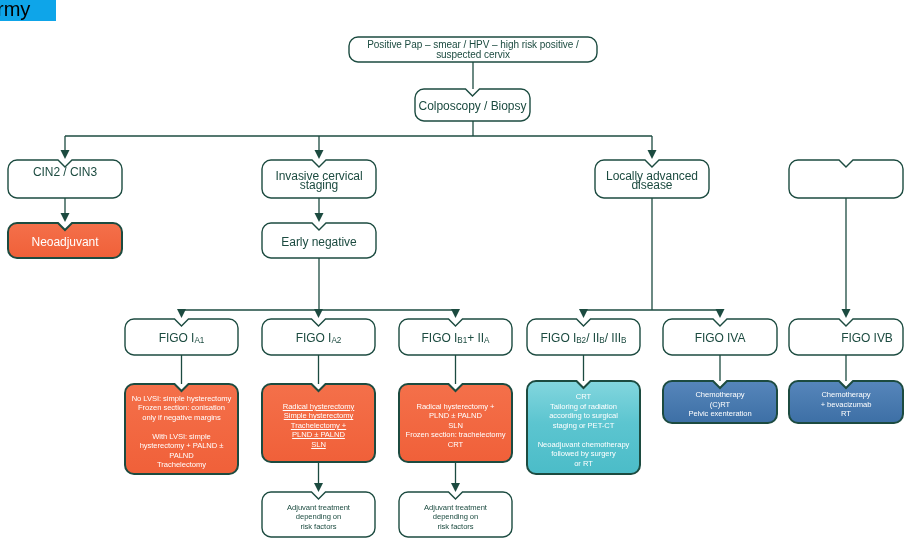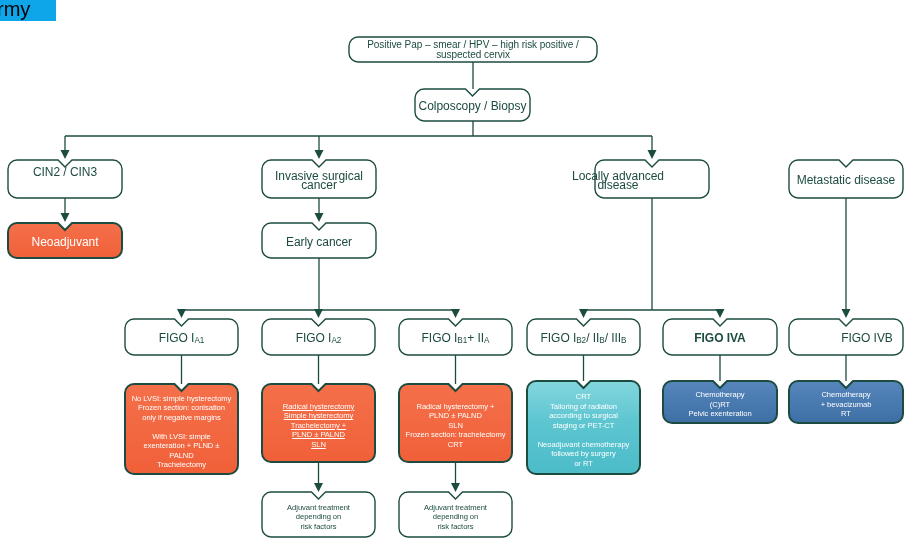--- a/index.html
+++ b/index.html
@@ -109,39 +109,38 @@
       <path fill="url(#gBlue)" stroke-width="2" d="M672 381 L713 381 L720 388 L727 381 L768 381 A9 9 0 0 1 777 390 L777 414 A9 9 0 0 1 768 423 L672 423 A9 9 0 0 1 663 414 L663 390 A9 9 0 0 1 672 381 Z"></path>
       <path fill="url(#gBlue)" stroke-width="2" d="M798 381 L839 381 L846 388 L853 381 L894 381 A9 9 0 0 1 903 390 L903 414 A9 9 0 0 1 894 423 L798 423 A9 9 0 0 1 789 414 L789 390 A9 9 0 0 1 798 381 Z"></path>
       <path fill="#ffffff" d="M271 492 L311.5 492 L318.5 499 L325.5 492 L366 492 A9 9 0 0 1 375 501 L375 528 A9 9 0 0 1 366 537 L271 537 A9 9 0 0 1 262 528 L262 501 A9 9 0 0 1 271 492 Z"></path>
       <path fill="#ffffff" d="M408 492 L448.5 492 L455.5 499 L462.5 492 L503 492 A9 9 0 0 1 512 501 L512 528 A9 9 0 0 1 503 537 L408 537 A9 9 0 0 1 399 528 L399 501 A9 9 0 0 1 408 492 Z"></path>
     </g>
   </svg>
 
   <div class="tx head" style="left:352px;top:37px;width:242px;height:25px;">Positive Pap – smear / HPV – high risk positive / suspected cervix</div>
   <div class="tx node" style="left:417px;top:93px;width:111px;height:28px;">Colposcopy / Biopsy</div>
   <div class="tx node" style="left:10px;top:156px;width:110px;height:34px;">CIN2 / CIN3</div>
-  <div class="tx node" style="left:264px;top:164px;width:110px;height:34px;">Invasive surgical cancer</div>
-  <div class="tx node" style="left:563px;top:164px;width:110px;height:34px;">Locally advanced disease</div>
-  <div class="tx node" style="left:791px;top:164px;width:110px;height:34px;">Metastatic disease</div>
+  <div class="tx node" style="left:264px;top:164px;width:110px;height:34px;">Invasive cervical staging</div>
+  <div class="tx node" style="left:597px;top:164px;width:110px;height:34px;">Locally advanced disease</div>
   <div class="tx node inv" style="left:10px;top:227px;width:110px;height:31px;">Neoadjuvant</div>
-  <div class="tx node" style="left:264px;top:227px;width:110px;height:31px;">Early cancer</div>
+  <div class="tx node" style="left:264px;top:227px;width:110px;height:31px;">Early negative</div>
 
   <div class="tx node" style="left:127px;top:323px;width:109px;height:32px;"><span>FIGO I</span><sub>A1</sub></div>
   <div class="tx node" style="left:264px;top:323px;width:109px;height:32px;"><span>FIGO I</span><sub>A2</sub></div>
   <div class="tx node" style="left:401px;top:323px;width:109px;height:32px;"><span>FIGO I</span><sub>B1</sub><span> + II</span><sub>A</sub></div>
   <div class="tx node" style="left:529px;top:323px;width:109px;height:32px;"><span>FIGO I</span><sub>B2</sub><span> / II</span><sub>B</sub><span> / III</span><sub>B</sub></div>
-  <div class="tx node" style="left:665px;top:323px;width:110px;height:32px;font-weight:bold;"><span>FIGO IVA</span></div>
+  <div class="tx node" style="left:665px;top:323px;width:110px;height:32px;"><span>FIGO IVA</span></div>
   <div class="tx node" style="left:791px;top:323px;width:110px;height:32px;padding-left:21px;"><span>FIGO IVB</span></div>
 
   <div class="tx inv" style="left:126px;top:389px;width:111px;height:85px;">No LVSI: simple hysterectomy
 Frozen section: conisation
 only if negative margins
 
 With LVSI: simple
-exenteration + PLND ±
+hysterectomy + PALND ±
 PALND
 Trachelectomy</div>
   <div class="tx inv" style="left:263px;top:389px;width:111px;height:73px;text-decoration:underline;">Radical hysterectomy
 Simple hysterectomy
 Trachelectomy +
 PLND ± PALND
 SLN</div>
   <div class="tx inv" style="left:400px;top:389px;width:111px;height:73px;text-align:center;">Radical hysterectomy +
 PLND ± PALND
 SLN

